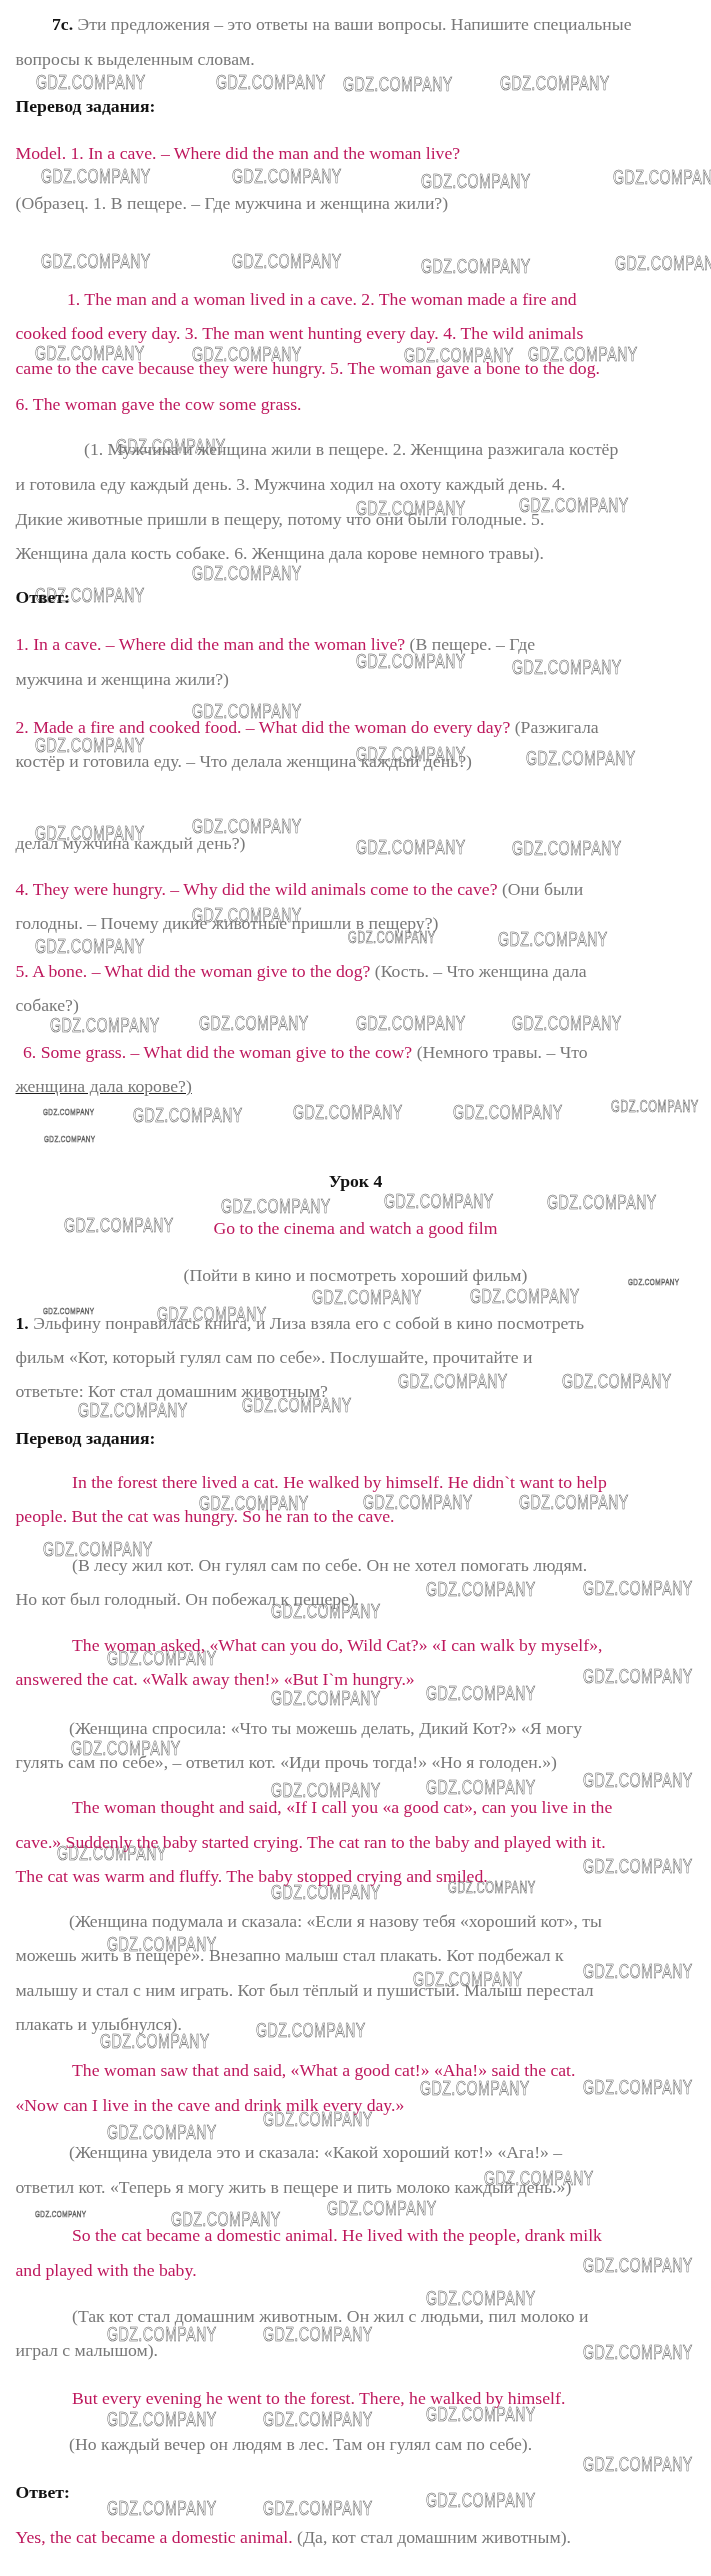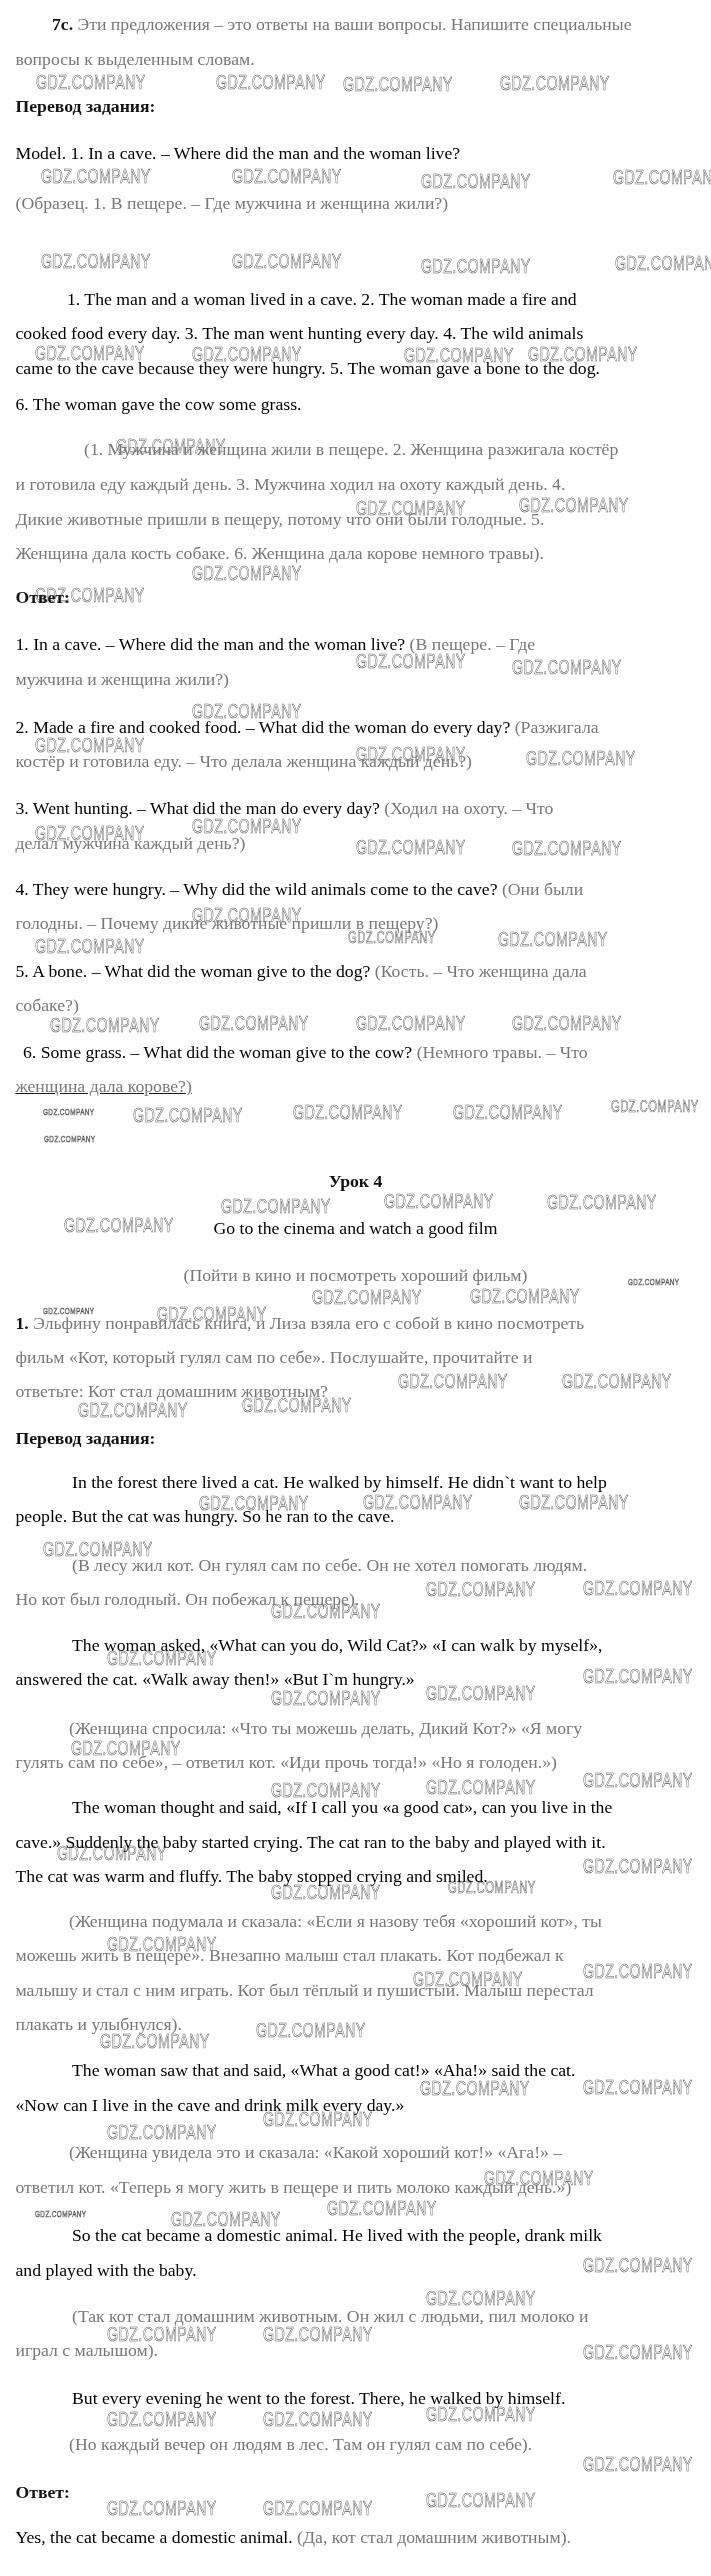--- a/index.html
+++ b/index.html
@@ -31,21 +31,21 @@
   }
   .line {
     position: absolute;
     white-space: nowrap;
     font-size: 17.7px;
     line-height: 22px;
     color: #1c1c1c;
   }
   .line.center { left: 0; right: 0; text-align: center; }
   .seg-b { font-weight: bold; color: #121212; }
-  .seg-n { color: #000000; }
+  .seg-n { color: #be185d; }
   .seg-g { color: #787878; }
 </style>
 </head>
 <body>
 
 <div id="page">
   <div id="watermark-layer">
       <span class="wm" style="left: 36px; top: 71px; font-size: 21px;">GDZ.COMPANY</span>
       <span class="wm" style="left: 216px; top: 71px; font-size: 21px;">GDZ.COMPANY</span>
       <span class="wm" style="left: 343px; top: 73px; font-size: 21px;">GDZ.COMPANY</span>
@@ -161,21 +161,20 @@
       <div class="line" style="top: 393px; left: 15.5px;"><span class="seg-n">6. The woman gave the cow some grass.</span></div>
       <div class="line" style="top: 438px; left: 84px;"><span class="seg-g">(1. Мужчина и женщина жили в пещере. 2. Женщина разжигала костёр</span></div>
       <div class="line" style="top: 473px; left: 15.5px;"><span class="seg-g">и готовила еду каждый день. 3. Мужчина ходил на охоту каждый день. 4.</span></div>
       <div class="line" style="top: 508px; left: 15.5px;"><span class="seg-g">Дикие животные пришли в пещеру, потому что они были голодные. 5.</span></div>
       <div class="line" style="top: 542px; left: 15.5px;"><span class="seg-g">Женщина дала кость собаке. 6. Женщина дала корове немного травы).</span></div>
       <div class="line" style="top: 586px; left: 15.5px;"><span class="seg-b">Ответ:</span></div>
       <div class="line" style="top: 633px; left: 15.5px;"><span class="seg-n">1. In a cave. – Where did the man and the woman live? </span><span class="seg-g">(В пещере. – Где</span></div>
       <div class="line" style="top: 668px; left: 15.5px;"><span class="seg-g">мужчина и женщина жили?)</span></div>
       <div class="line" style="top: 716px; left: 15.5px;"><span class="seg-n">2. Made a fire and cooked food. – What did the woman do every day? </span><span class="seg-g">(Разжигала</span></div>
       <div class="line" style="top: 750px; left: 15.5px;"><span class="seg-g">костёр и готовила еду. – Что делала женщина каждый день?)</span></div>
-      <div class="line" style="top: 797px; left: 15.5px;"><span class="seg-n">3. Went hunting. – What did the man do every day? </span><span class="seg-g">(Ходил на охоту. – Что</span></div>
       <div class="line" style="top: 832px; left: 15.5px;"><span class="seg-g">делал мужчина каждый день?)</span></div>
       <div class="line" style="top: 878px; left: 15.5px;"><span class="seg-n">4. They were hungry. – Why did the wild animals come to the cave? </span><span class="seg-g">(Они были</span></div>
       <div class="line" style="top: 912px; left: 15.5px;"><span class="seg-g">голодны. – Почему дикие животные пришли в пещеру?)</span></div>
       <div class="line" style="top: 960px; left: 15.5px;"><span class="seg-n">5. A bone. – What did the woman give to the dog? </span><span class="seg-g">(Кость. – Что женщина дала</span></div>
       <div class="line" style="top: 994px; left: 15.5px;"><span class="seg-g">собаке?)</span></div>
       <div class="line" style="top: 1041px; left: 23px; text-align: center;"><span class="seg-n">6. Some grass. – What did the woman give to the cow? </span><span class="seg-g">(Немного травы. – Что</span></div>
       <div class="line" style="top: 1075px; left: 15.5px; text-decoration: underline;"><span class="seg-g">женщина дала корове?)</span></div>
       <div class="line center" style="top: 1170px;"><span class="seg-b">Урок 4</span></div>
       <div class="line center" style="top: 1217px;"><span class="seg-n">Go to the cinema and watch a good film</span></div>
       <div class="line center" style="top: 1264px;"><span class="seg-g">(Пойти в кино и посмотреть хороший фильм)</span></div>

